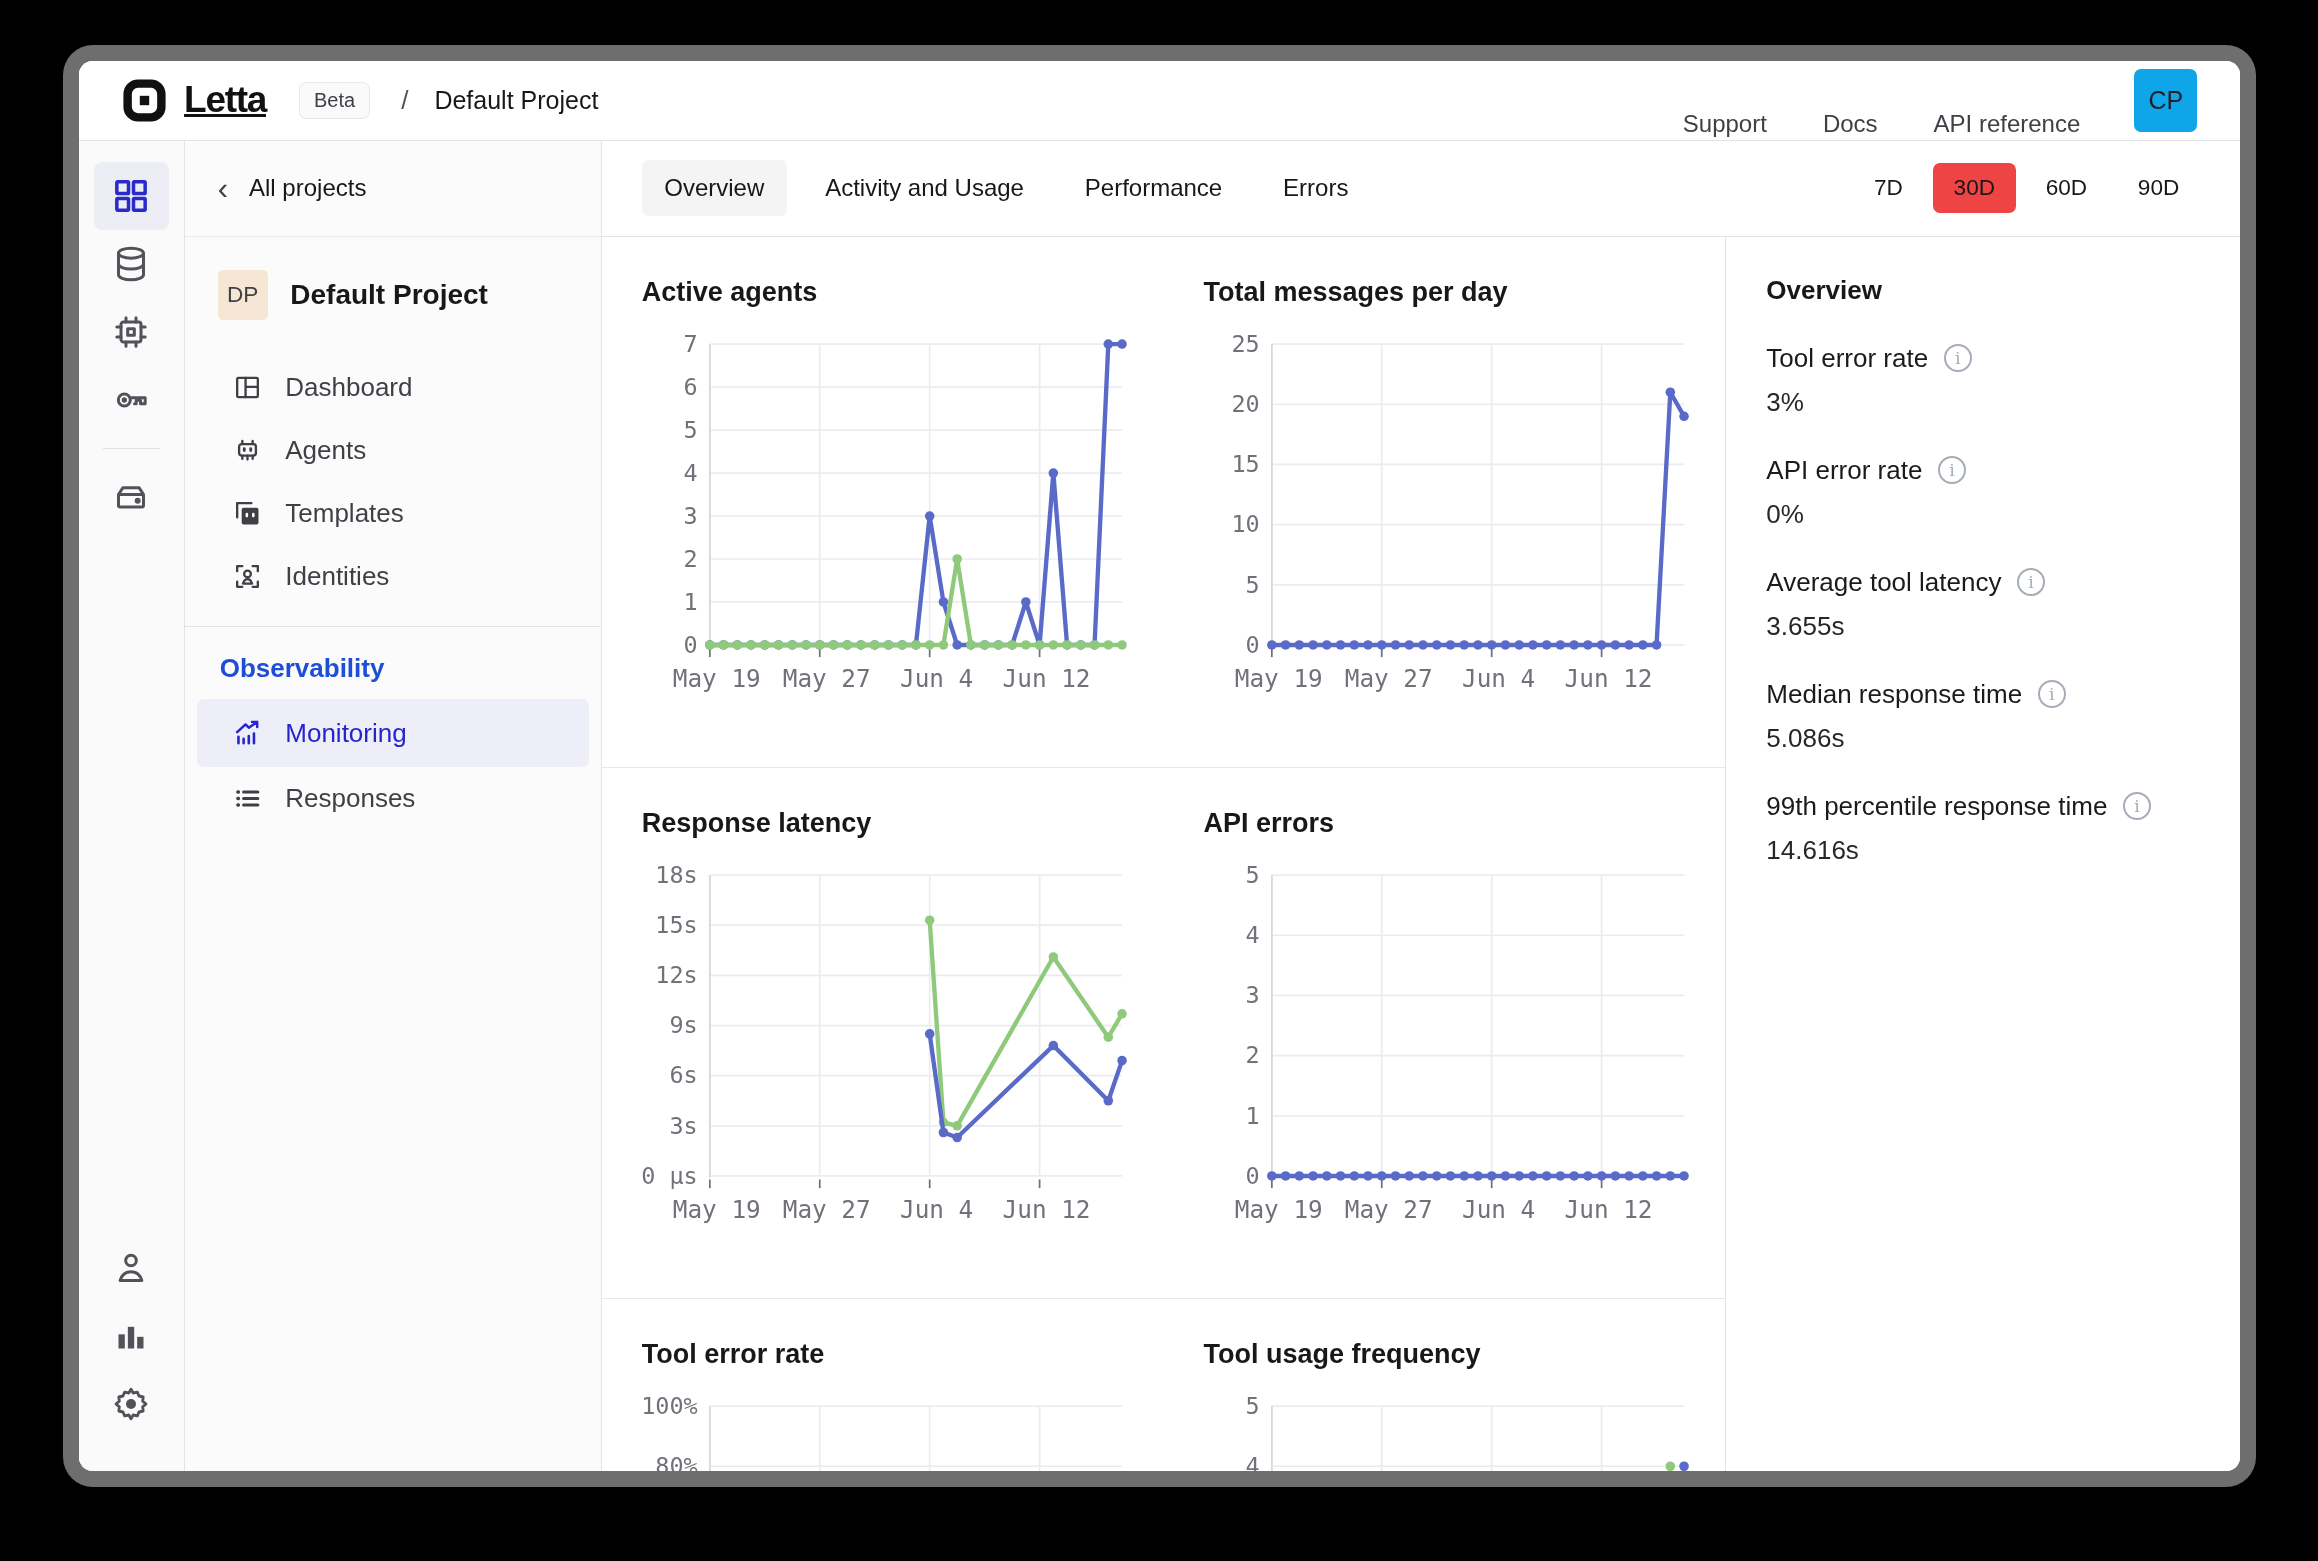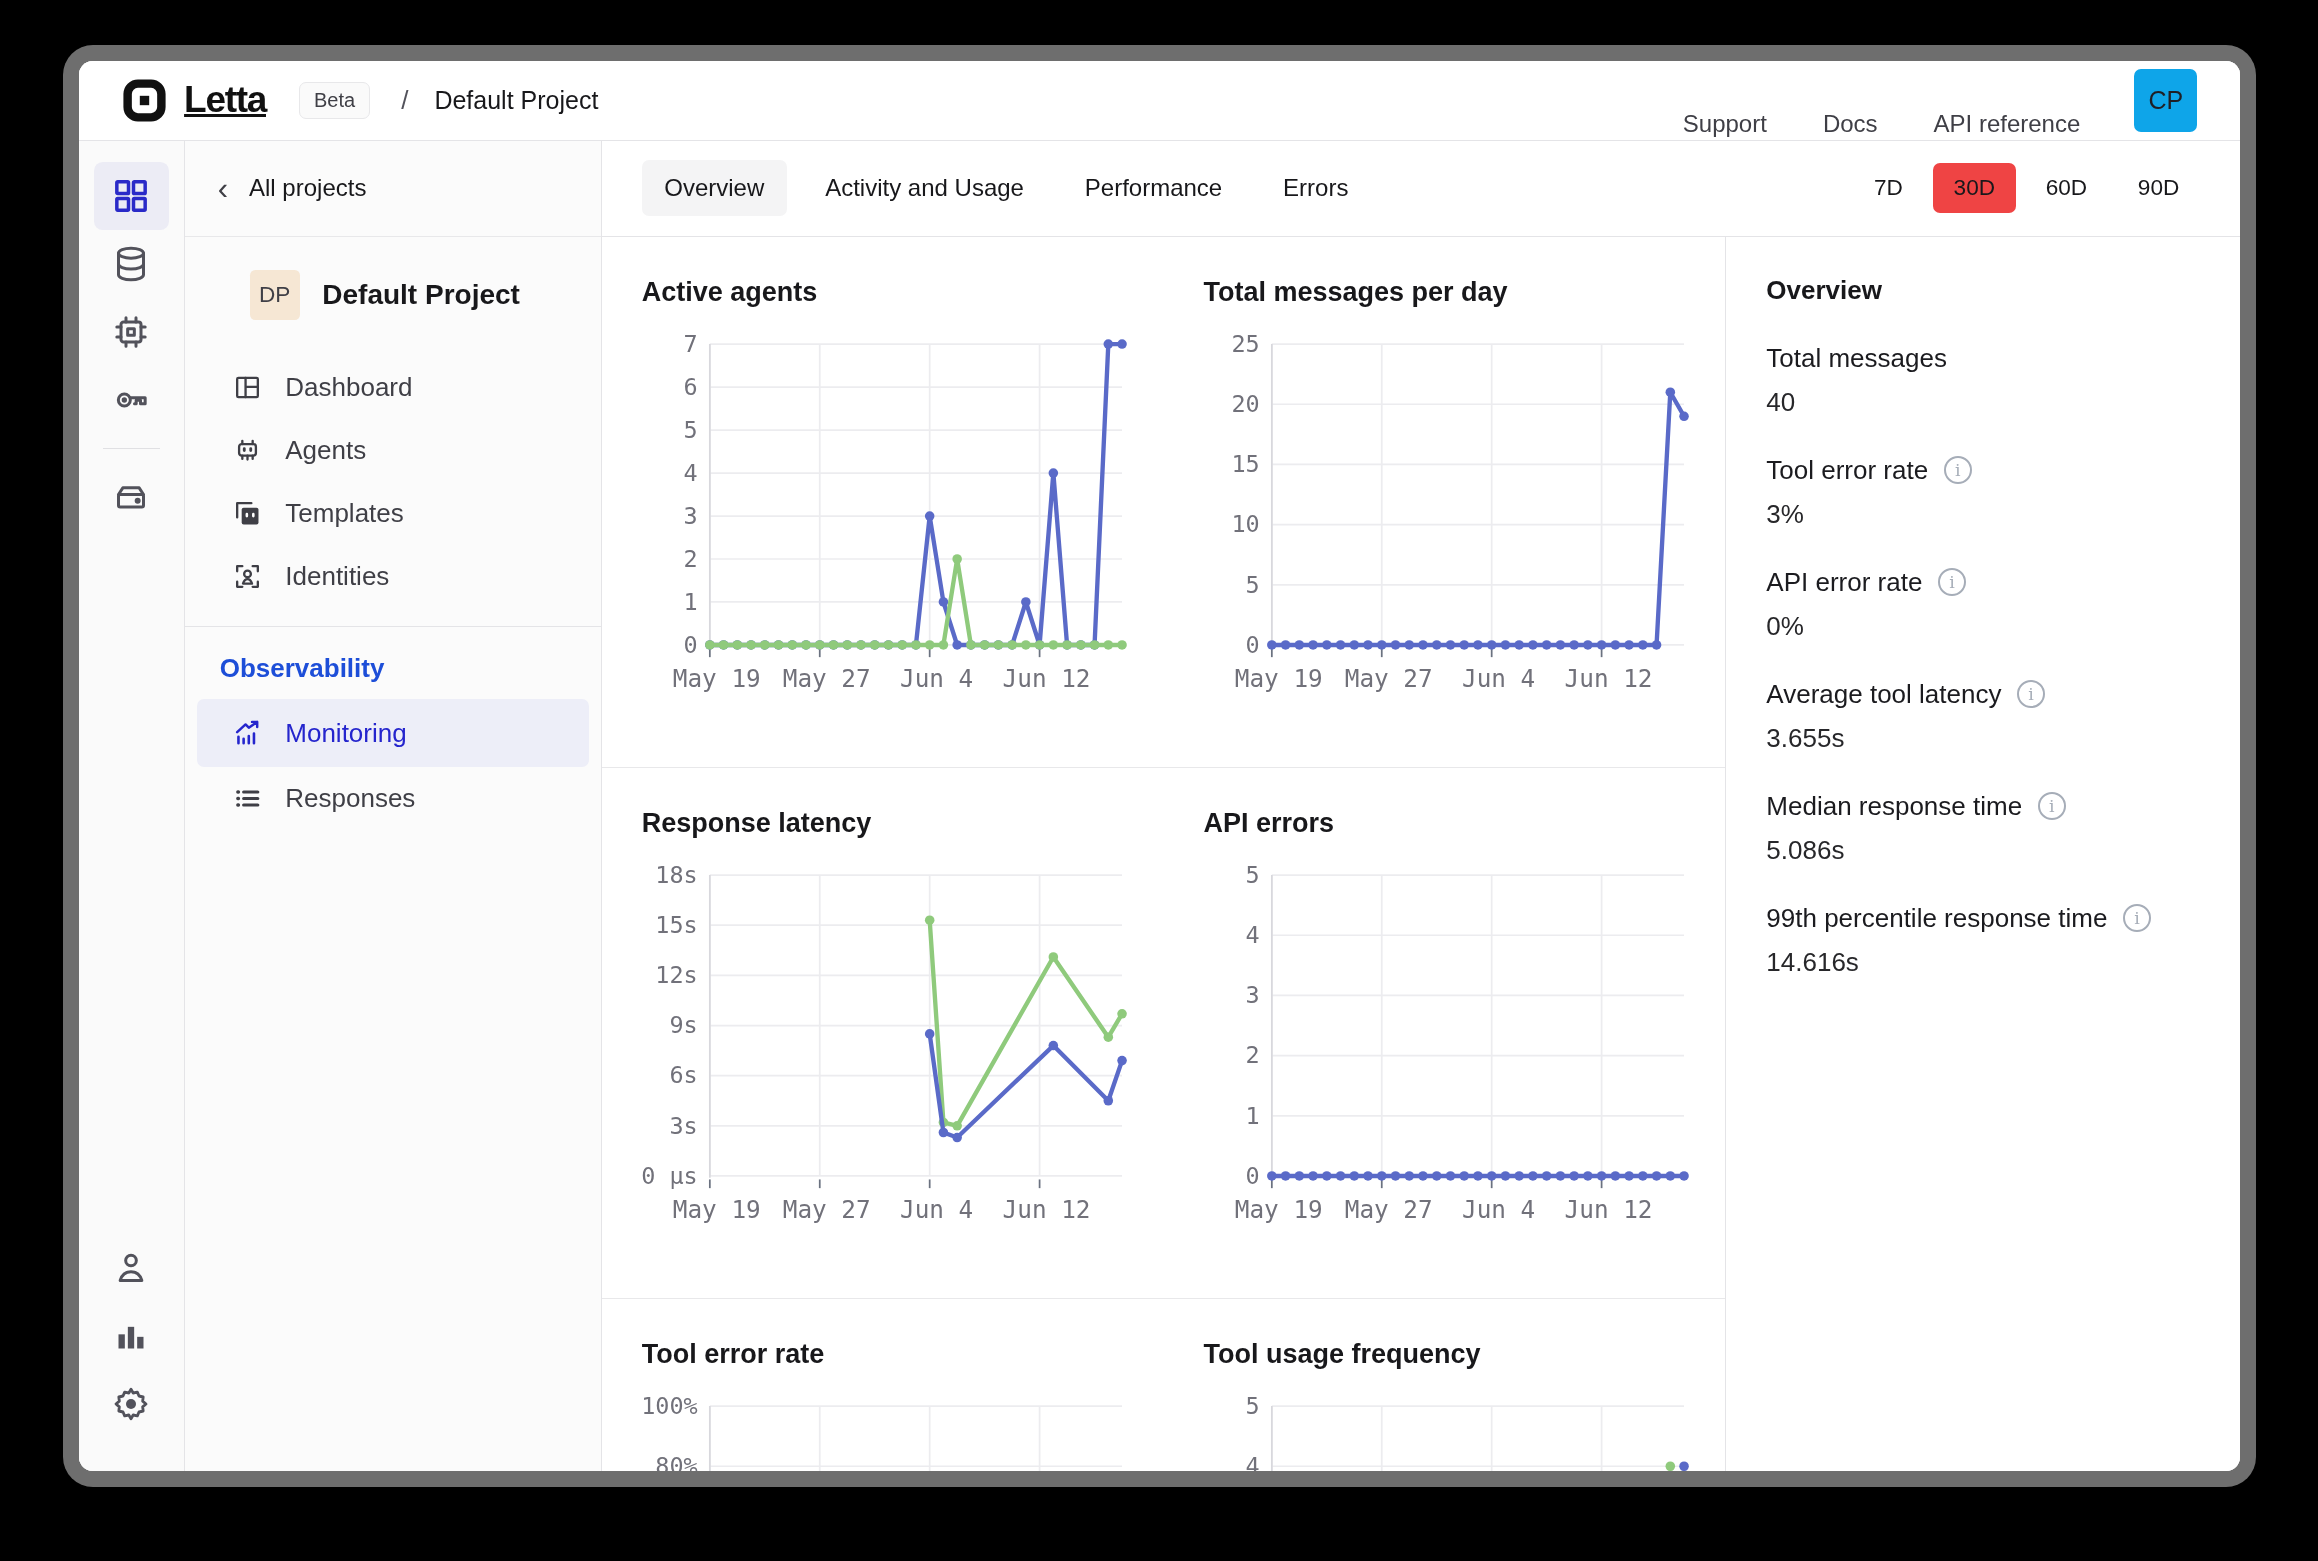--- a/index.html
+++ b/index.html
@@ -28,21 +28,21 @@
   .rail-item svg { width:40px; height:40px; stroke:#52525b; fill:none; stroke-width:1.8; stroke-linecap:round; stroke-linejoin:round; }
   .rail-item.active svg { stroke:#2a2ac8; }
   .rail-divider { width:57px; height:0.9px; background:#e0e0e3; margin:14px 0; }
   .rail-spacer { flex:1; }
 
   .sidebar { flex:0 0 417px; background:#fbfbfb; border-right:0.9px solid #e4e4e7; display:flex; flex-direction:column; }
   .sidebar-top { flex:0 0 96px; display:flex; align-items:center; padding:0 33px; border-bottom:0.9px solid #e8e8ea; cursor:pointer; }
   .back-chevron { font-size:31px; color:#3f3f46; margin-right:21px; line-height:1; }
   .back-label { font-size:24px; color:#18181b; }
   .project-row { display:flex; align-items:center; padding:33px 33px 22.6px; }
-  .dp-avatar { width:50px; height:50px; border-radius:5.2px; background:#f6e7d4; display:flex; align-items:center; justify-content:center; font-size:22.6px; color:#3f3f46; margin-right:22.6px;margin-left:32px; }
+  .dp-avatar { width:50px; height:50px; border-radius:5.2px; background:#f6e7d4; display:flex; align-items:center; justify-content:center; font-size:22.6px; color:#3f3f46; margin-right:22.6px; }
   .project-name { font-size:28px; font-weight:700; }
   .nav { padding:14px 0 0; }
   .nav-item { height:63px; display:flex; align-items:center; padding:0 21px 0 35px; margin:0 12px; font-size:26px; color:#3f3f46; border-radius:7px; cursor:pointer; }
   .nav-item .nicon { width:31px; height:31px; margin-right:22.6px; display:inline-flex; }
   .nav-item svg { width:31px; height:31px; stroke:#3f3f46; fill:none; stroke-width:1.8; stroke-linecap:round; stroke-linejoin:round; }
   .sb-divider { height:0.9px; background:#e4e4e7; margin:17.4px 0; }
   .section-label { font-size:26px; font-weight:700; padding:8.7px 35px 15.7px; color:#1d4ed8; }
   .nav-item.active { background:#edeef8; color:#2525cd; height:68px; }
   .nav-item.active svg { stroke:#2525cd; }
 
@@ -587,26 +587,20 @@
                     </svg></div>
               </div>
             </div>
           </div>
 
           <div class="rightpanel">
             <div class="rp-title">Overview</div>
 
             <div class="stat">
               <div class="stat-label-row">
-                <span class="stat-label">Total messages</span>
-              </div>
-              <div class="stat-value">40</div>
-            </div>
-            <div class="stat">
-              <div class="stat-label-row">
                 <span class="stat-label">Tool error rate</span>
                 <span class="info-icon">i</span>
               </div>
               <div class="stat-value">3%</div>
             </div>
             <div class="stat">
               <div class="stat-label-row">
                 <span class="stat-label">API error rate</span>
                 <span class="info-icon">i</span>
               </div>

